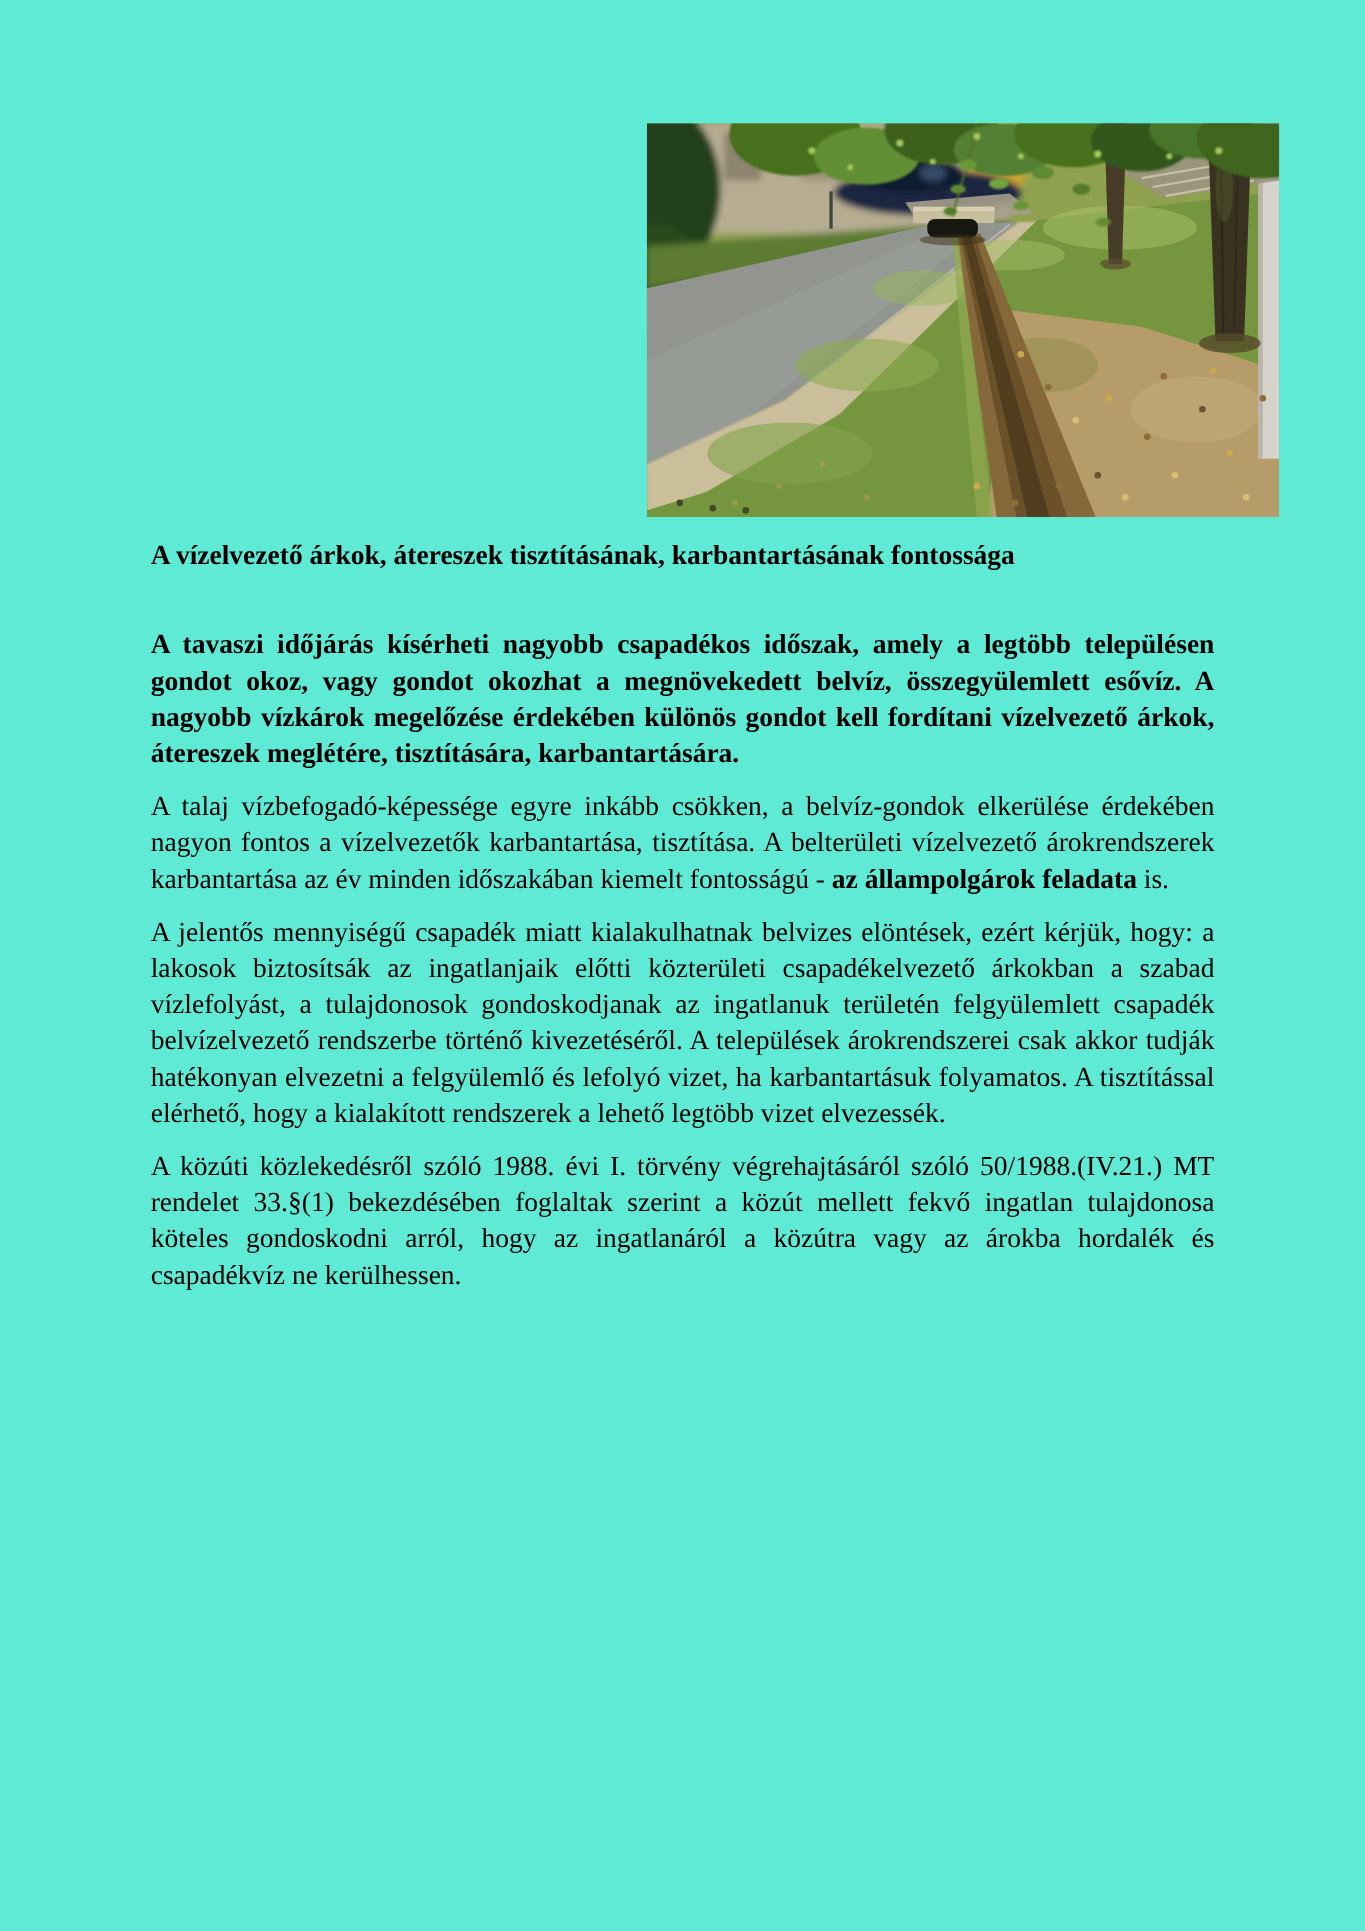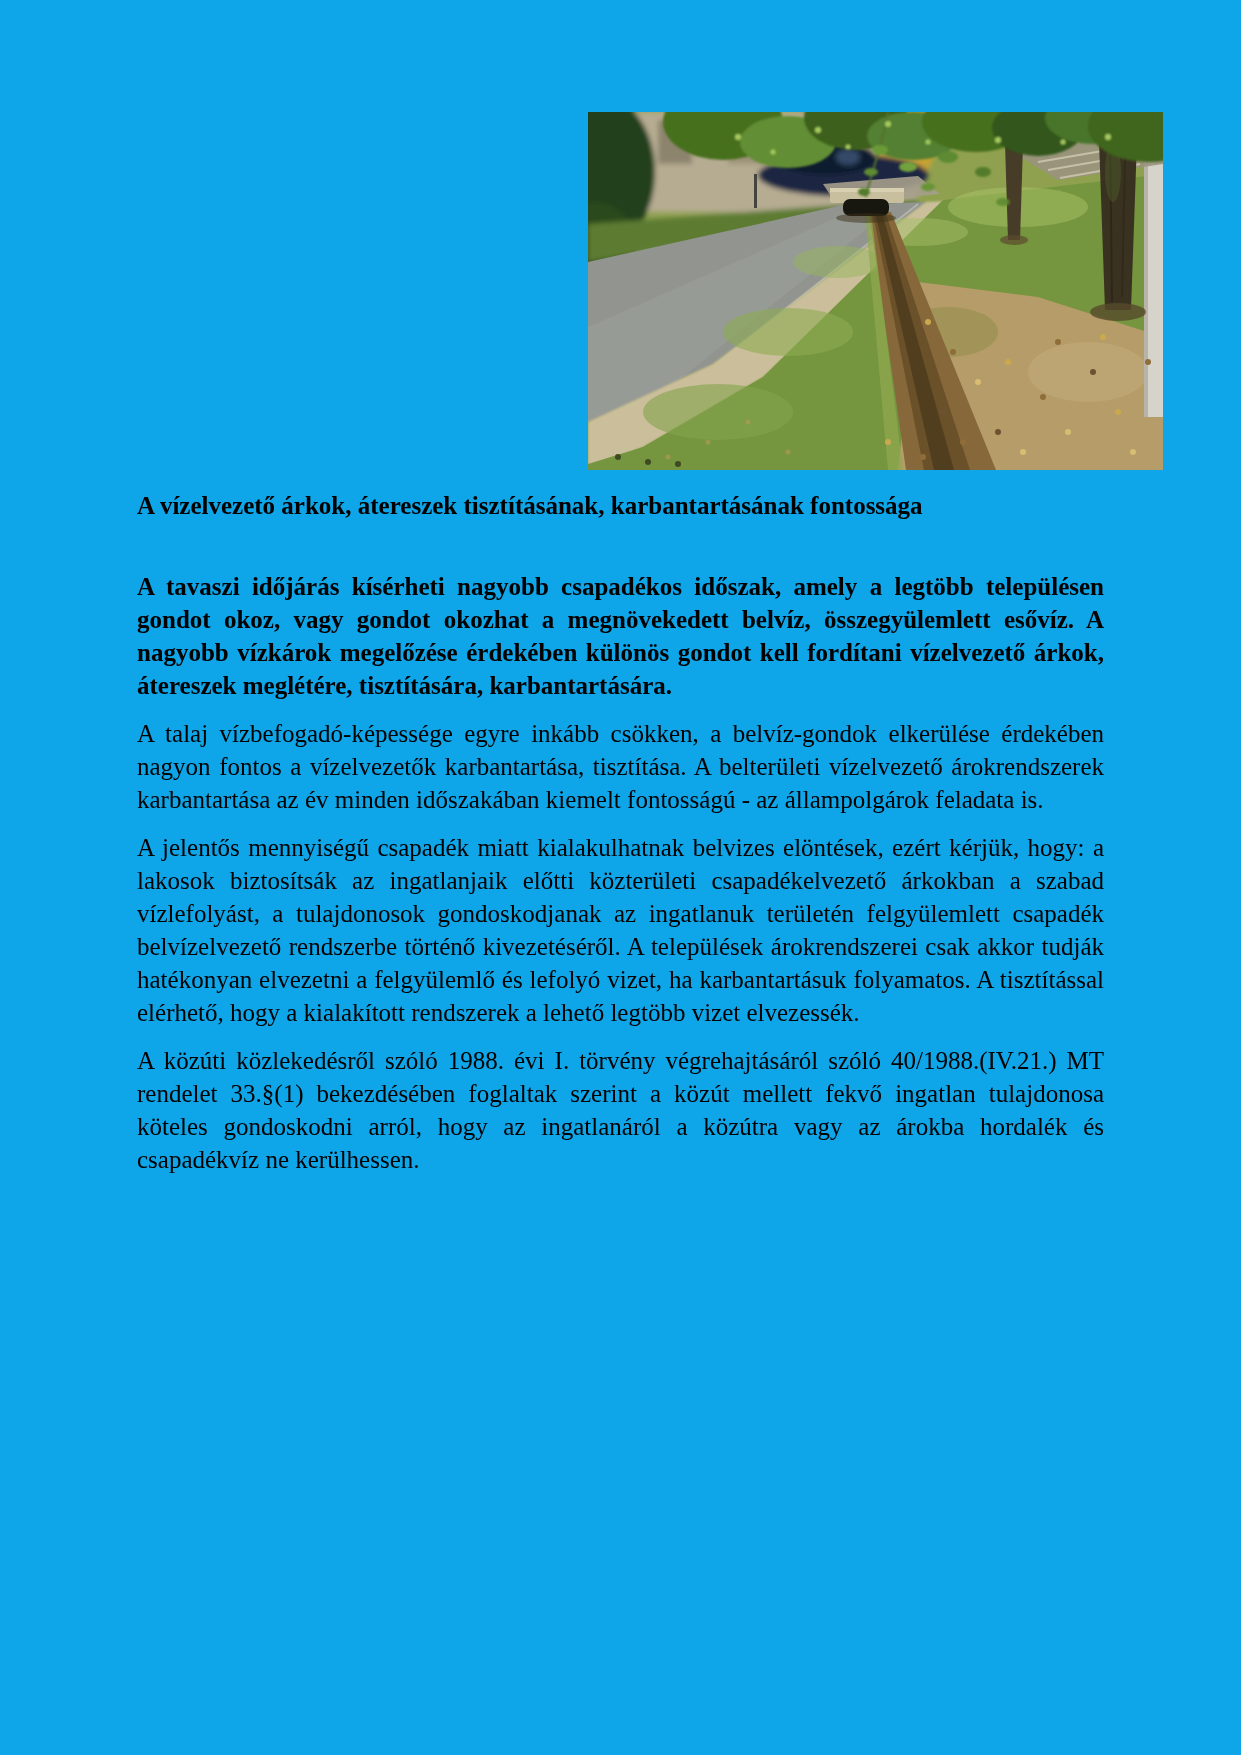--- a/index.html
+++ b/index.html
@@ -1,19 +1,19 @@
 <!DOCTYPE html>
 <html lang="hu"><head>
 <meta charset="utf-8">
 <style>
   html,body{margin:0;padding:0;background:#ffffff;}
   .page{
     position:relative;
     width:1241px;height:1755px;
-    background:#0ea5e9;
+    background:#5eead4;
     font-family:"Liberation Serif","DejaVu Serif",serif;
     color:#000;
     overflow:hidden;
   }
   .photo{
     position:absolute;
     left:588px;top:112px;
     width:575px;height:358px;
     overflow:hidden;
   }
@@ -26,21 +26,21 @@
     line-height:33px;
     text-align:justify;
   }
   .content h1{
     font-size:25px;line-height:33px;
     font-weight:bold;margin:0 0 15px 0;
     text-align:left;
   }
   .content p{margin:0 0 15px 0;}
   .content p.lead{font-weight:bold;margin-top:48px;}
-  .content b{font-weight:normal;}
+  .content b{font-weight:bold;}
 </style>
 </head>
 <body>
 
 <div class="page">
 
   <div class="photo">
     <svg viewBox="0 0 575 358" preserveAspectRatio="none">
       <defs>
         <filter id="f1" x="-20%" y="-20%" width="140%" height="140%">
@@ -189,16 +189,16 @@
 
   <div class="content">
     <h1>A vízelvezető árkok, átereszek tisztításának, karbantartásának fontossága</h1>
 
     <p class="lead">A tavaszi időjárás kísérheti nagyobb csapadékos időszak, amely a legtöbb településen gondot okoz, vagy gondot okozhat a megnövekedett belvíz, összegyülemlett esővíz. A nagyobb vízkárok megelőzése érdekében különös gondot kell fordítani vízelvezető árkok, átereszek meglétére, tisztítására, karbantartására.</p>
 
     <p><span>A talaj vízbefogadó-képessége egyre inkább csökken, a belvíz-gondok elkerülése érdekében nagyon fontos a vízelvezetők karbantartása, tisztítása. A belterületi vízelvezető árokrendszerek karbantartása az év minden időszakában kiemelt fontosságú - </span><b>az állampolgárok feladata</b><span> is.</span></p>
 
     <p>A jelentős mennyiségű csapadék miatt kialakulhatnak belvizes elöntések, ezért kérjük, hogy: a lakosok biztosítsák az ingatlanjaik előtti közterületi csapadékelvezető árkokban a szabad vízlefolyást, a tulajdonosok gondoskodjanak az ingatlanuk területén felgyülemlett csapadék belvízelvezető rendszerbe történő kivezetéséről. A települések árokrendszerei csak akkor tudják hatékonyan elvezetni a felgyülemlő és lefolyó vizet, ha karbantartásuk folyamatos. A tisztítással elérhető, hogy a kialakított rendszerek a lehető legtöbb vizet elvezessék.</p>
 
-    <p>A közúti közlekedésről szóló 1988. évi I. törvény végrehajtásáról szóló 40/1988.(IV.21.) MT rendelet 33.§(1) bekezdésében foglaltak szerint a közút mellett fekvő ingatlan tulajdonosa köteles gondoskodni arról, hogy az ingatlanáról a közútra vagy az árokba hordalék és csapadékvíz ne kerülhessen.</p>
+    <p>A közúti közlekedésről szóló 1988. évi I. törvény végrehajtásáról szóló 50/1988.(IV.21.) MT rendelet 33.§(1) bekezdésében foglaltak szerint a közút mellett fekvő ingatlan tulajdonosa köteles gondoskodni arról, hogy az ingatlanáról a közútra vagy az árokba hordalék és csapadékvíz ne kerülhessen.</p>
   </div>
 
 </div>
 
 </body></html>

